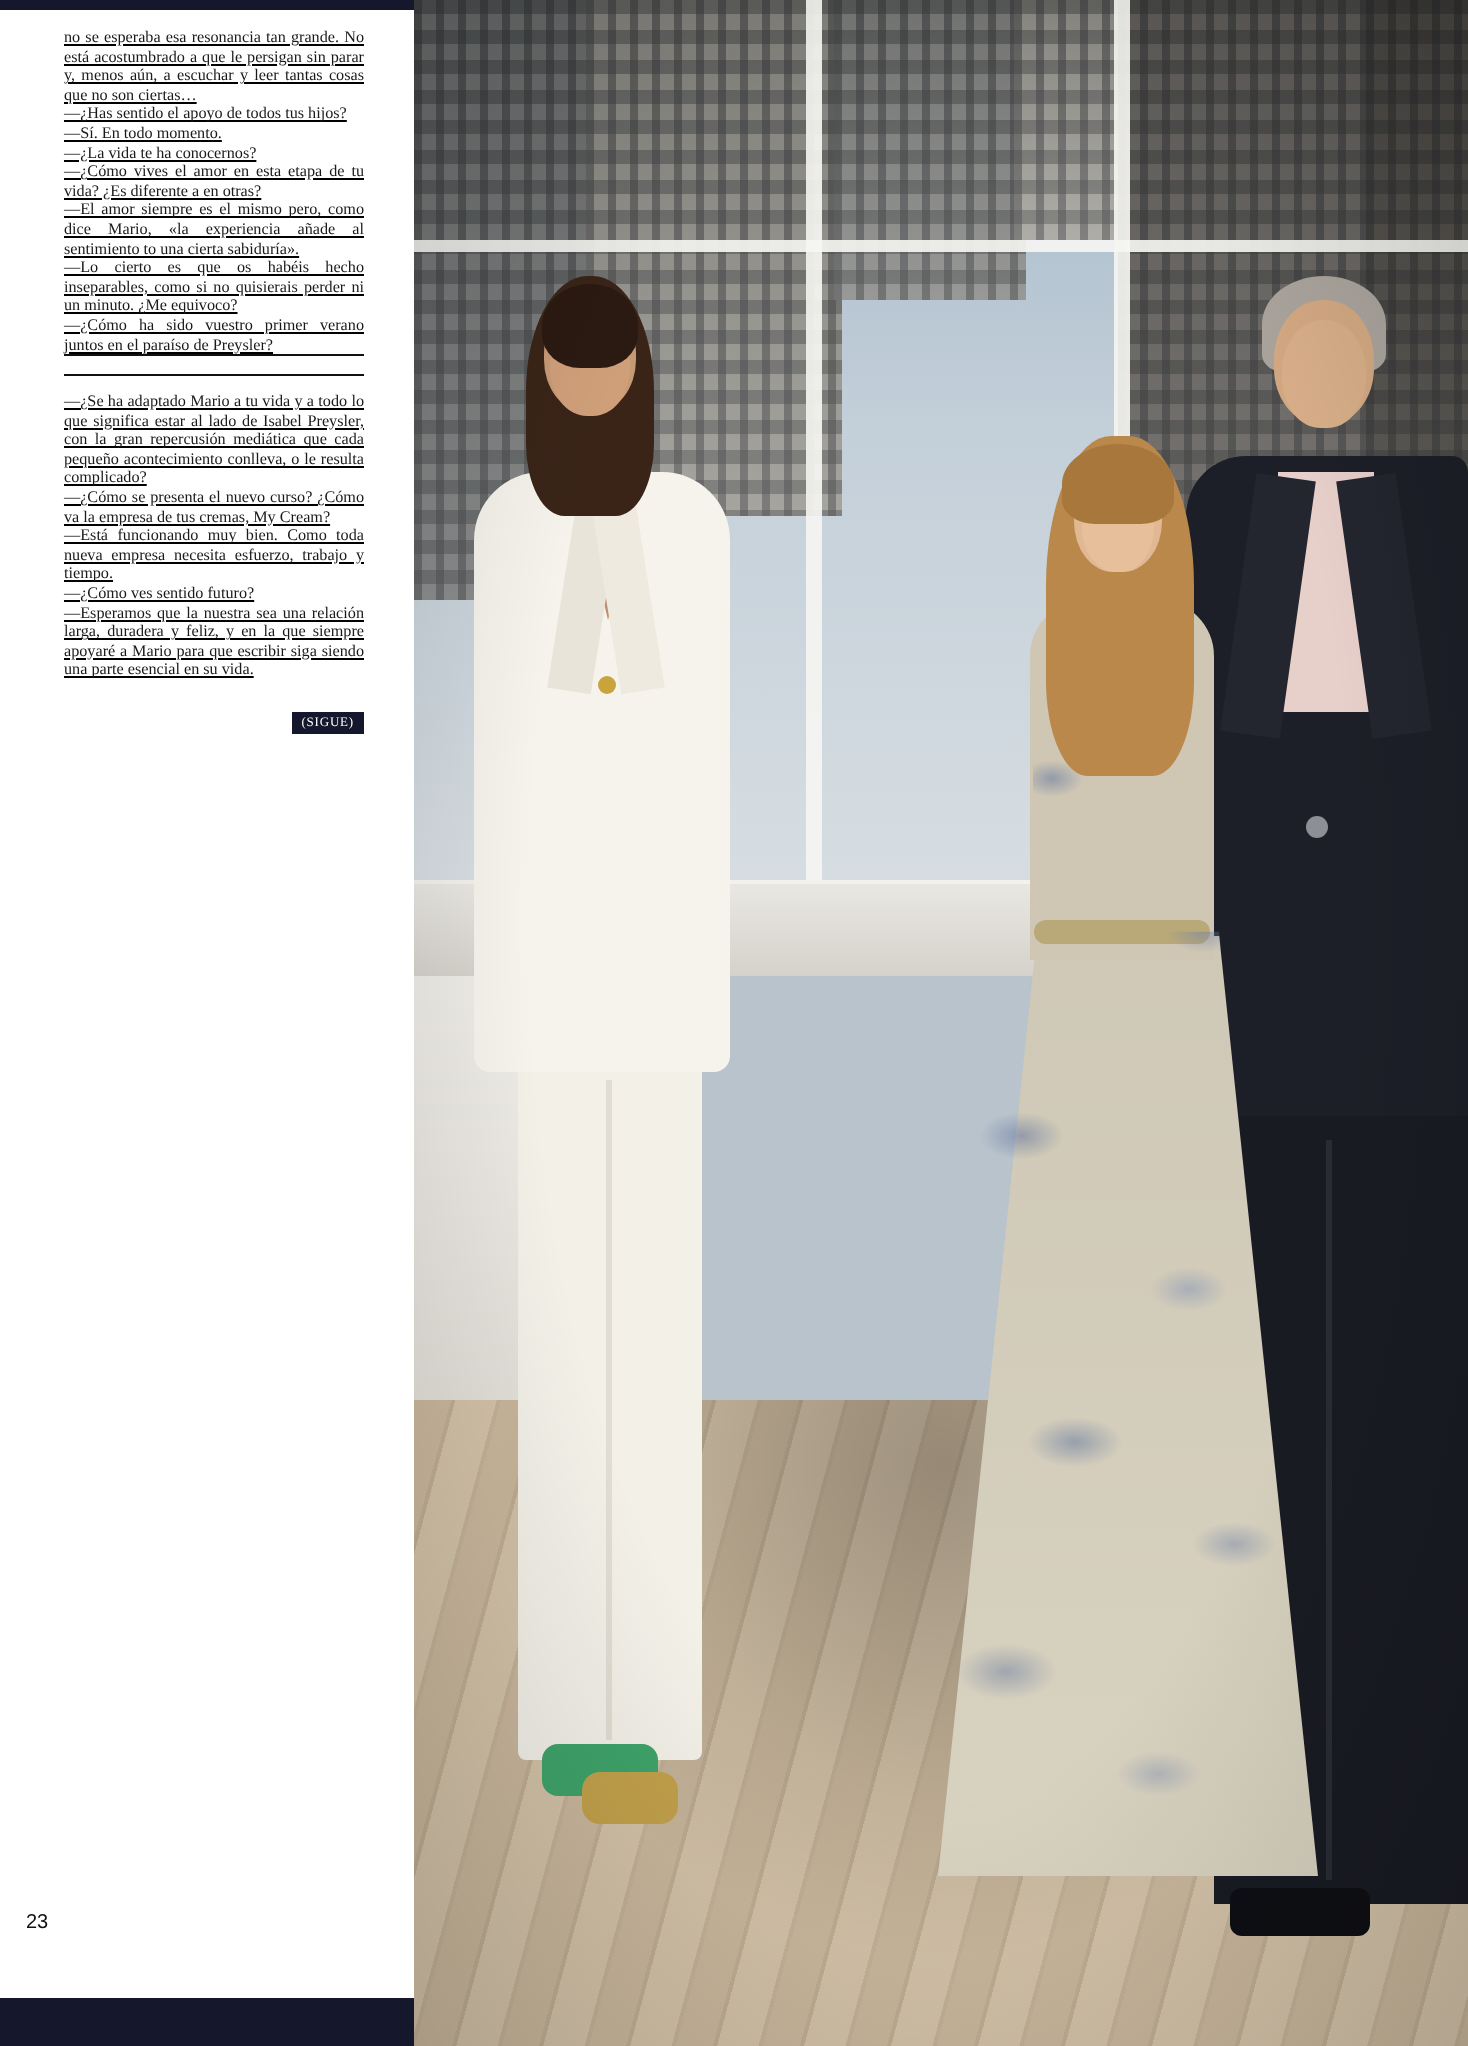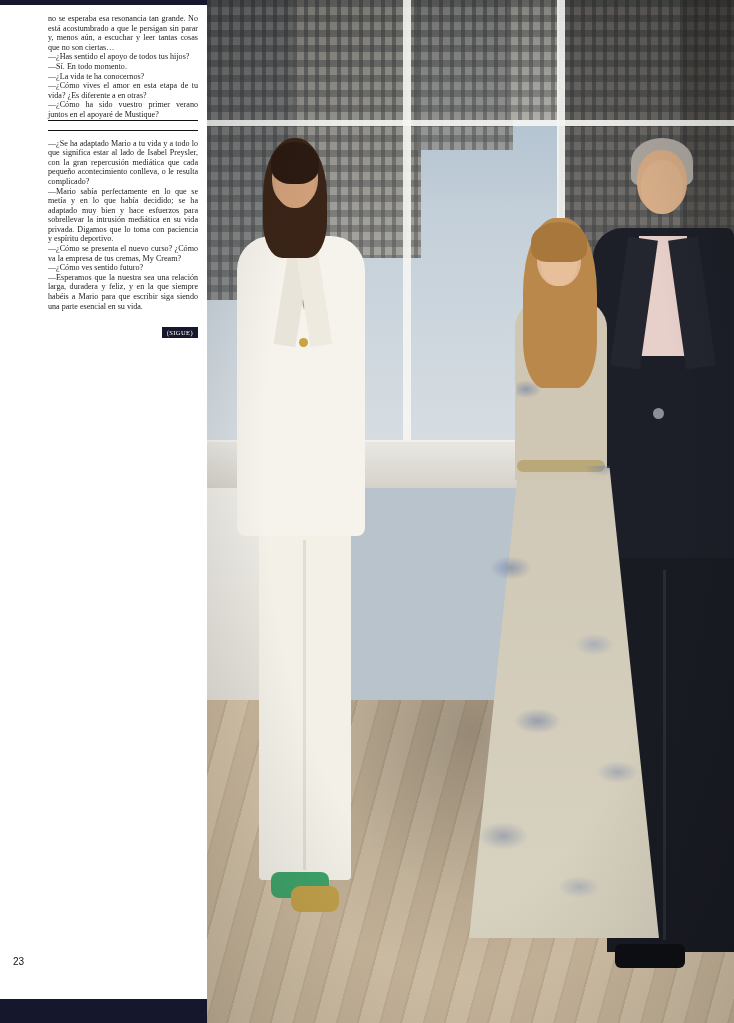--- a/index.html
+++ b/index.html
@@ -25,25 +25,26 @@
     position: absolute;
     left: 0;
     top: 0;
     width: 207px;
     height: 1023px;
     background: #ffffff;
     box-sizing: border-box;
   }
   .text-frame {
     position: absolute;
-    left: 48px;
+    left: 32px;
     top: 14px;
     width: 150px;
     height: 980px;
     box-sizing: border-box;
+    text-decoration: underline;
   }
   .body-text {
     font-family: "Liberation Serif", serif;
     font-size: 8.1px;
     line-height: 9.6px;
     text-align: justify;
     color: #1a1a1a;
     hyphens: auto;
   }
   .body-text p {
@@ -241,32 +242,34 @@
   <div class="left-col">
     <div class="navy-band-top"></div>
 
     <div class="text-frame">
       <div class="body-text">
         <p>no se esperaba esa resonancia tan grande. No está acostumbrado a que le persigan sin parar y, menos aún, a escuchar y leer tantas cosas que no son ciertas…</p>
         <p>—¿Has sentido el apoyo de todos tus hijos?</p>
         <p>—Sí. En todo momento.</p>
         <p>—¿La vida te ha conocernos?</p>
         <p>—¿Cómo vives el amor en esta etapa de tu vida? ¿Es diferente a en otras?</p>
-        <p>—¿Cómo ha sido vuestro primer verano juntos en el apoyaré de Mustique?</p>
+        <p>—El amor siempre es el mismo pero, como dice Mario, «la experiencia añade al sentimiento to una cierta sabiduría».</p>
+        <p>—Lo cierto es que os habéis hecho inseparables, como si no quisierais perder ni un minuto. ¿Me equivoco?</p>
+        <p>—¿Cómo ha sido vuestro primer verano juntos en el paraíso de Preysler?</p>
       </div>
 
       <div class="rule-top"></div>
       <div class="rule-bot"></div>
 
       <div class="body-text" style="margin-top:8px;">
         <p>—¿Se ha adaptado Mario a tu vida y a todo lo que significa estar al lado de Isabel Preysler, con la gran repercusión mediática que cada pequeño acontecimiento conlleva, o le resulta complicado?</p>
-        <p>—Mario sabía perfectamente en lo que se metía y en lo que había decidido; se ha adaptado muy bien y hace esfuerzos para sobrellevar la intrusión mediática en su vida privada. Digamos que lo toma con paciencia y espíritu deportivo.</p>
         <p>—¿Cómo se presenta el nuevo curso? ¿Cómo va la empresa de tus cremas, My Cream?</p>
+        <p>—Está funcionando muy bien. Como toda nueva empresa necesita esfuerzo, trabajo y tiempo.</p>
         <p>—¿Cómo ves sentido futuro?</p>
-        <p>—Esperamos que la nuestra sea una relación larga, duradera y feliz, y en la que siempre habéis a Mario para que escribir siga siendo una parte esencial en su vida.</p>
+        <p>—Esperamos que la nuestra sea una relación larga, duradera y feliz, y en la que siempre apoyaré a Mario para que escribir siga siendo una parte esencial en su vida.</p>
       </div>
 
       <div class="sigue-wrap">
         <span class="sigue">(SIGUE)</span>
       </div>
     </div>
 
     <div class="folio">23</div>
     <div class="navy-band"></div>
   </div>

